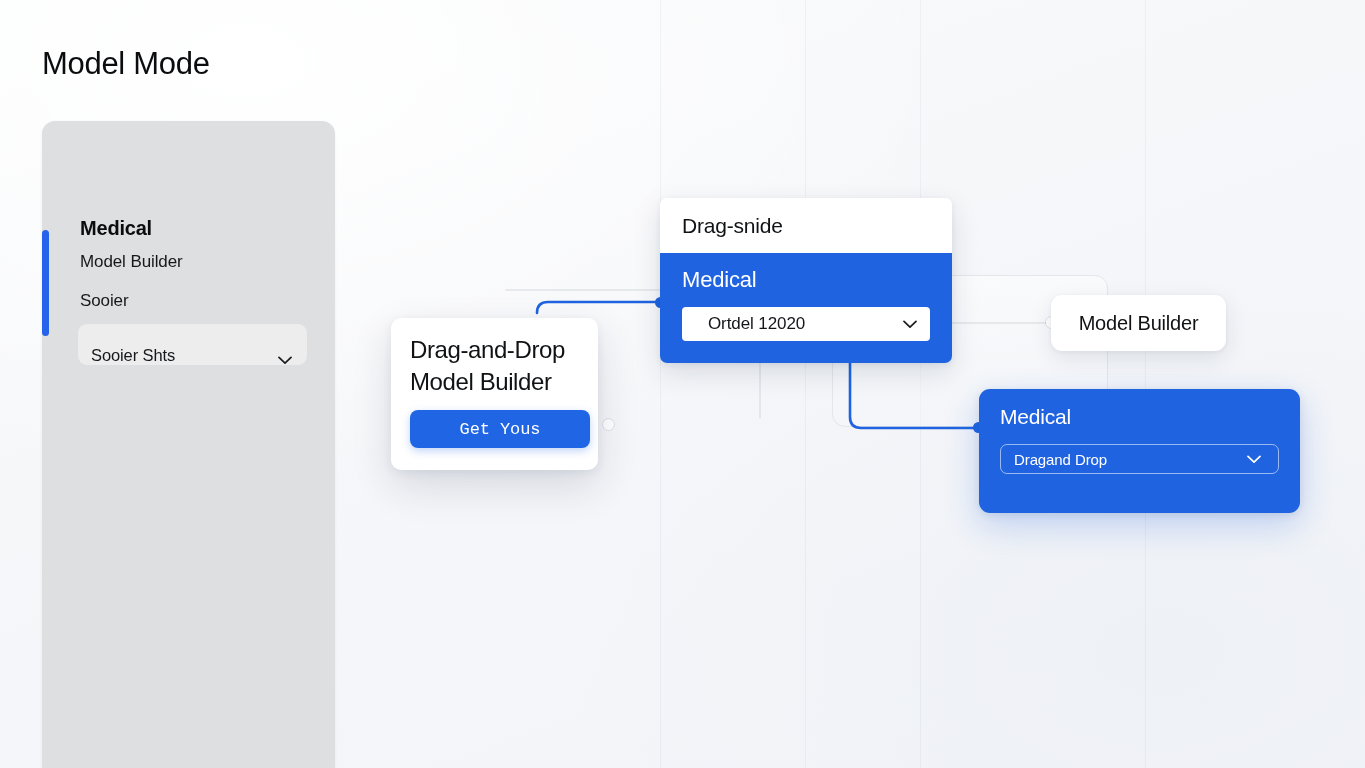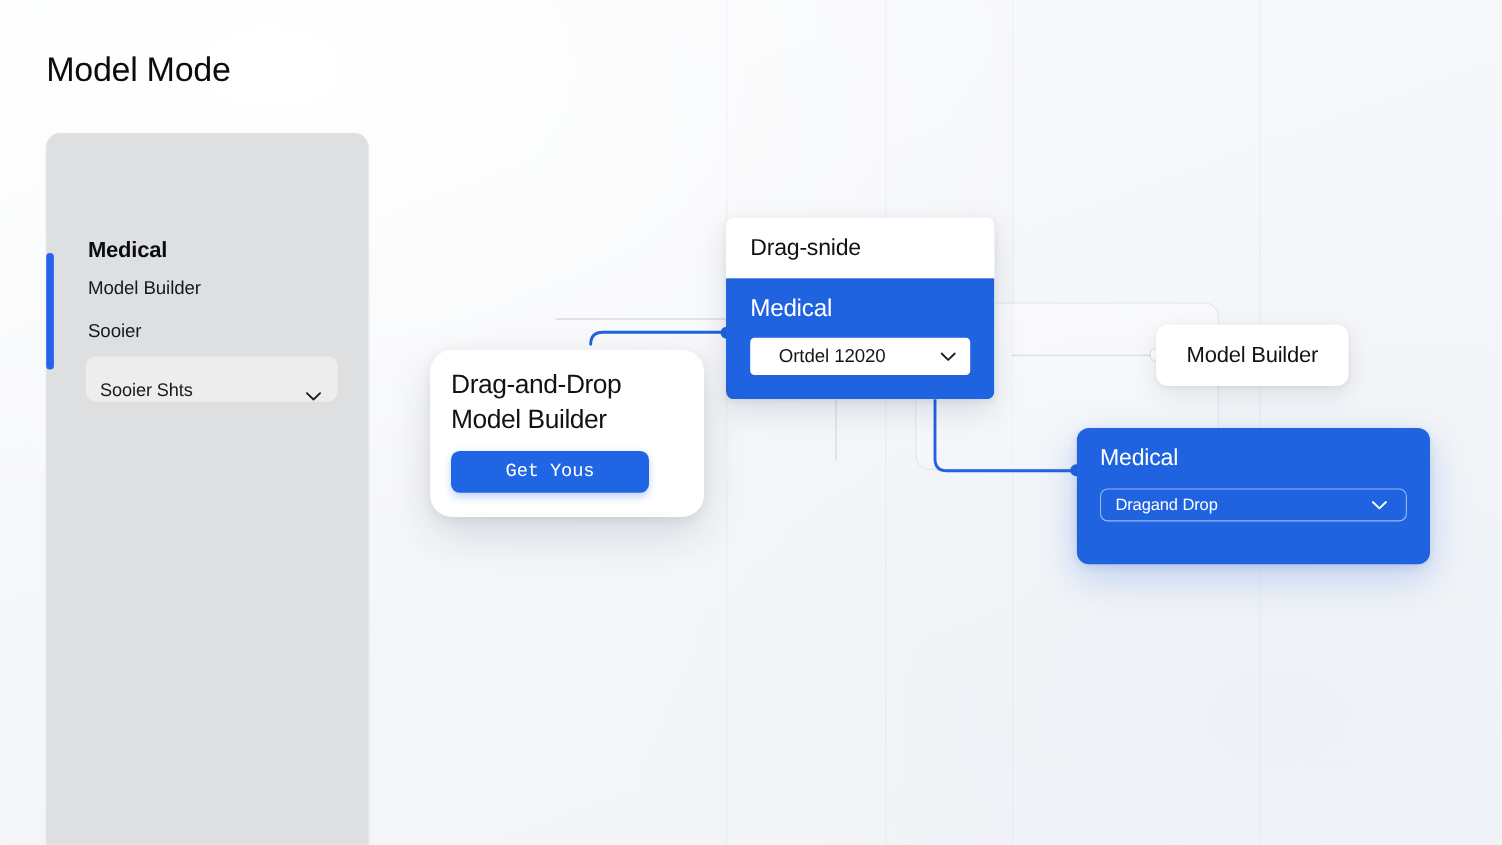--- a/index.html
+++ b/index.html
@@ -147,21 +147,21 @@
     height: 768px;
     pointer-events: none;
     overflow: visible;
   }
 
   
   #node-dragsnide {
     position: absolute;
     left: 660px;
     top: 198px;
-    width: 244px;
+    width: 292px;
     border-radius: 7px;
     overflow: hidden;
     box-shadow: 0 10px 28px rgba(18,38,73,0.13), 0 2px 6px rgba(18,38,73,0.07);
     background: #ffffff;
   }
   #node-dragsnide .nd-header {
     height: 55px;
     background: #ffffff;
     display: flex;
     align-items: center;
@@ -253,24 +253,24 @@
     font-size: 15px;
     color: #ffffff;
     letter-spacing: -0.1px;
   }
 
   
   #popup-card {
     position: absolute;
     left: 391px;
     top: 318px;
-    width: 249px;
+    width: 207px;
     height: 152px;
     background: #ffffff;
-    border-radius: 20px;
+    border-radius: 10px;
     box-shadow: 0 16px 40px rgba(18,38,73,0.14), 0 3px 10px rgba(18,38,73,0.07);
     padding: 16px 19px 0 19px;
     box-sizing: border-box;
   }
   #popup-card .pc-line {
     font-size: 24px;
     color: #101214;
     letter-spacing: -0.4px;
     line-height: 32px;
   }

